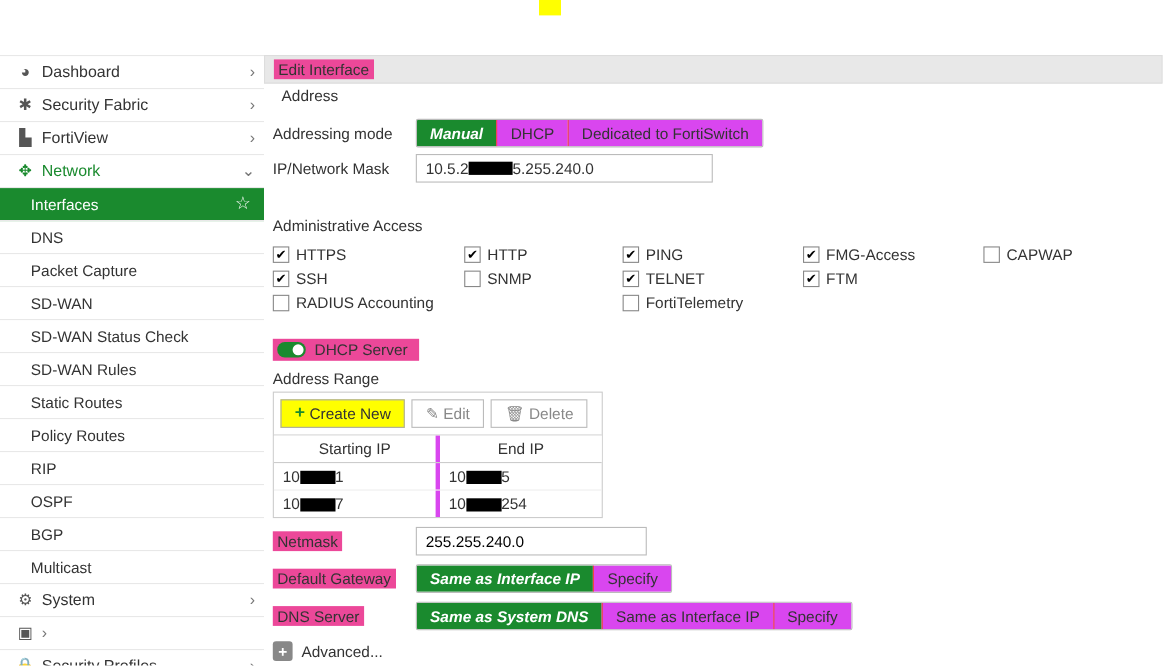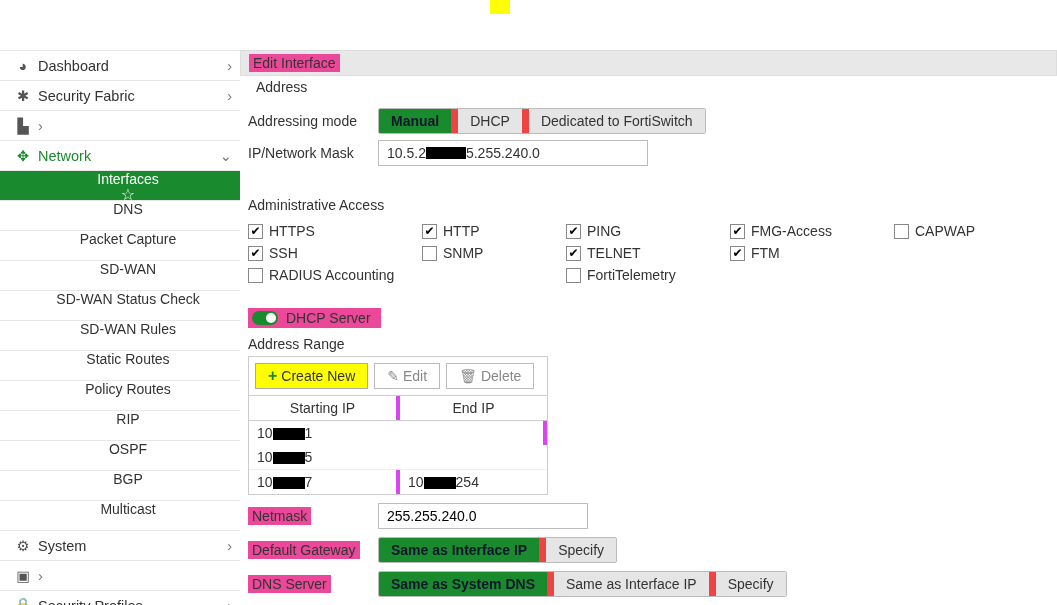--- a/index.html
+++ b/index.html
@@ -49,21 +49,20 @@
   }
   .sb-item.active-section .icon { color: #1a8a2e; }
   .sub-item {
     display: flex;
     align-items: center;
     height: 30px;
     padding: 0 12px 0 28px;
     border-bottom: 1px solid #e8e8e8;
     cursor: pointer;
     font-size: 14px;
-    flex-direction: column;
   }
   .sub-item .label { flex: 1; }
   .sub-item.active {
     background: #1a8a2e;
     color: #fff;
   }
   .sub-item .star {
     color: #fff;
     font-size: 16px;
     line-height: 1;
@@ -84,29 +83,30 @@
     font-size: 14px;
     color: #333;
     padding: 3px 8px;
   }
   .pad { padding: 4px 8px 4px 0; }
   .row { display: flex; align-items: center; margin: 6px 0; }
   .row .lbl { width: 130px; flex-shrink: 0; }
   .seg-group { display: inline-flex; border: 1px solid #bbb; border-radius: 2px; overflow: hidden; }
   .seg {
     padding: 4px 12px;
-    background: #e5e5e5;
+    background: #d946ef;
     cursor: pointer;
-    border-left: 7px solid #ef4444;
+    border-left: 1px solid #ef4444;
   }
   .seg:first-child { border-left: none; }
   .seg.sel {
     background: #1a8a2e;
-    color: #0f172a;
+    color: #ffffff;
     font-weight: 600;
+    font-style: italic;
   }
   .admin-block { margin-top: 18px; }
   .admin-grid {
     display: flex;
     margin-top: 4px;
   }
   .admin-lbl { width: 50px; flex-shrink: 0; padding-top: 2px; }
   .admin-cols { display: flex; gap: 14px; flex: 1; }
   .admin-col { width: 160px; }
   .chk-row { display: flex; align-items: center; height: 22px; }
@@ -172,21 +172,21 @@
     background: #fff;
     border-bottom: 1px solid #ccc;
   }
   .tbl-head div, .tbl-row div {
     flex: 1;
     padding: 4px 8px;
   }
   .tbl-head div:first-child, .tbl-row div:first-child { border-right: 4px solid #d946ef; }
   .tbl-head { text-align: center; }
   .tbl-body .tbl-row { display: flex; border-top: 1px solid #eee; }
-  .tbl-body .tbl-row:first-child { border-top: none; flex-direction: column; }
+  .tbl-body .tbl-row:first-child { border-top: none; }
   .redact { display: inline-block; background: #000; height: 12px; vertical-align: middle; }
   .field-row { display: flex; align-items: center; margin: 8px 0; }
   .field-row .flbl { width: 130px; flex-shrink: 0; }
   input.text2 {
     border: 1px solid #bbb;
     padding: 4px 8px;
     font-size: 14px;
     width: 210px;
   }
   .adv-row { display: flex; align-items: center; margin-top: 10px; gap: 8px; }
@@ -219,20 +219,21 @@
       <span class="label">Dashboard</span>
       <span class="chev">›</span>
     </div>
     <div class="sb-item top-level">
       <span class="icon">✱</span>
       <span class="label">Security Fabric</span>
       <span class="chev">›</span>
     </div>
     <div class="sb-item top-level">
       <span class="icon">▙</span>
+      <span class="label">FortiView</span>
       <span class="chev">›</span>
     </div>
     <div class="sb-item top-level active-section">
       <span class="icon">✥</span>
       <span class="label">Network</span>
       <span class="chev">⌄</span>
     </div>
 
     <div class="sub-item active">
       <span class="label">Interfaces</span>

